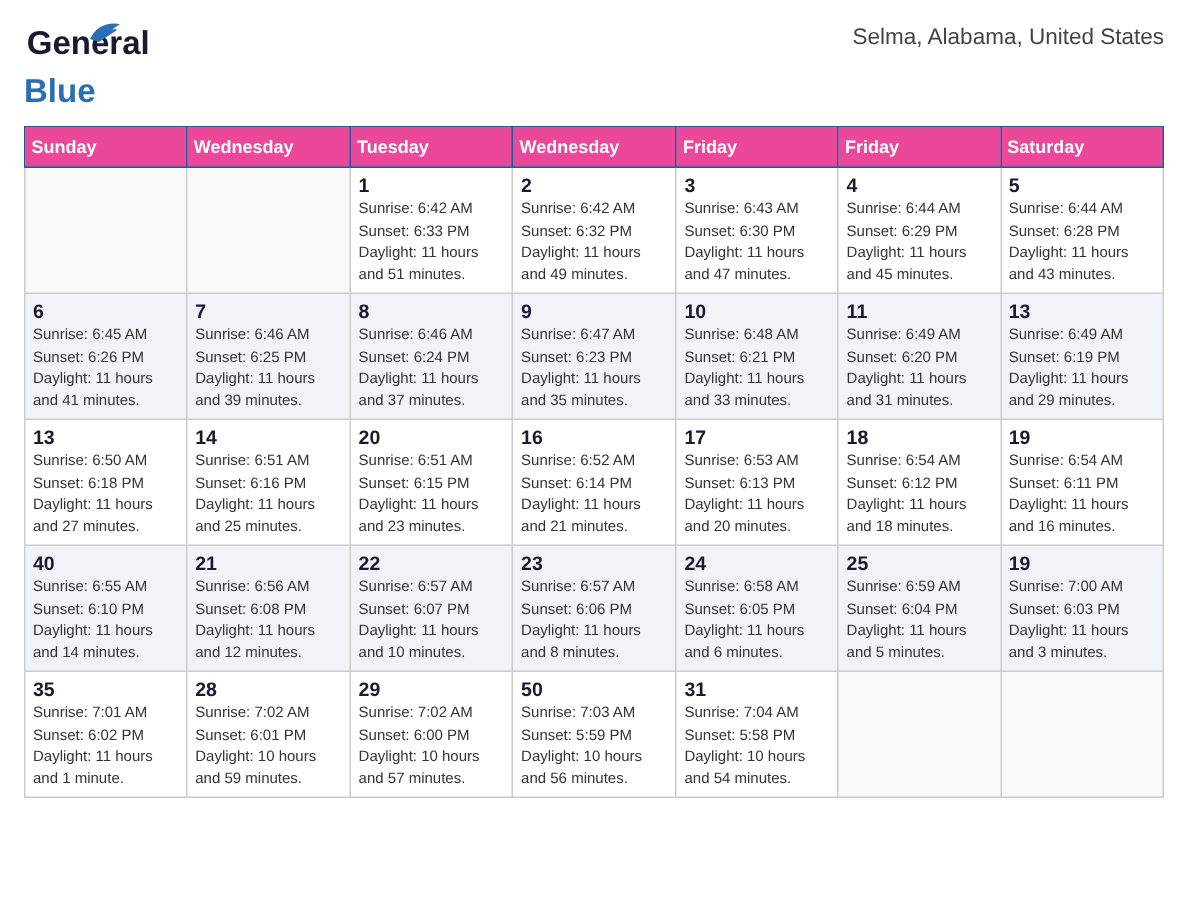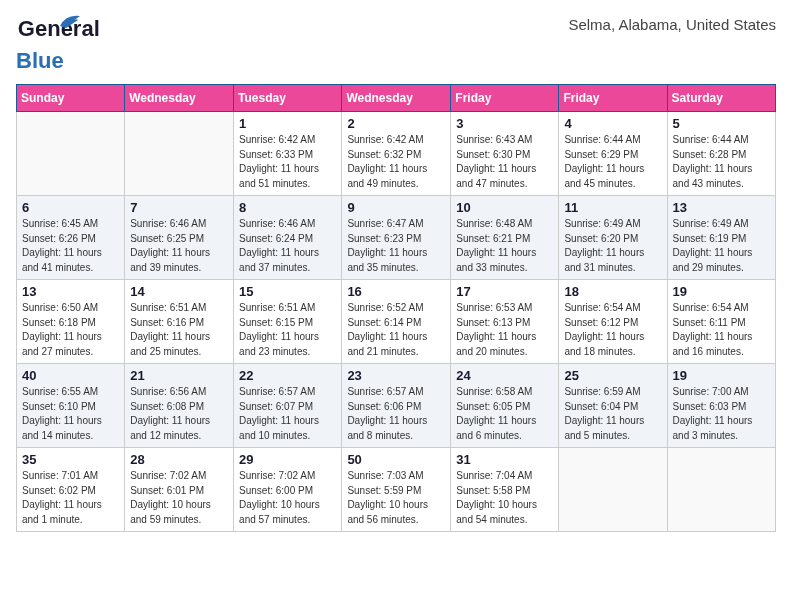--- a/index.html
+++ b/index.html
@@ -163,21 +163,21 @@
       <tr>
         <td>
           <span class="day-num">13</span>
           <div class="day-detail">Sunrise: 6:50 AM<br>Sunset: 6:18 PM<br>Daylight: 11 hours<br>and 27 minutes.</div>
         </td>
         <td>
           <span class="day-num">14</span>
           <div class="day-detail">Sunrise: 6:51 AM<br>Sunset: 6:16 PM<br>Daylight: 11 hours<br>and 25 minutes.</div>
         </td>
         <td>
-          <span class="day-num">15</span>
+          <span class="day-num">20</span>
           <div class="day-detail">Sunrise: 6:51 AM<br>Sunset: 6:15 PM<br>Daylight: 11 hours<br>and 23 minutes.</div>
         </td>
         <td>
           <span class="day-num">16</span>
           <div class="day-detail">Sunrise: 6:52 AM<br>Sunset: 6:14 PM<br>Daylight: 11 hours<br>and 21 minutes.</div>
         </td>
         <td>
           <span class="day-num">17</span>
           <div class="day-detail">Sunrise: 6:53 AM<br>Sunset: 6:13 PM<br>Daylight: 11 hours<br>and 20 minutes.</div>
         </td>

